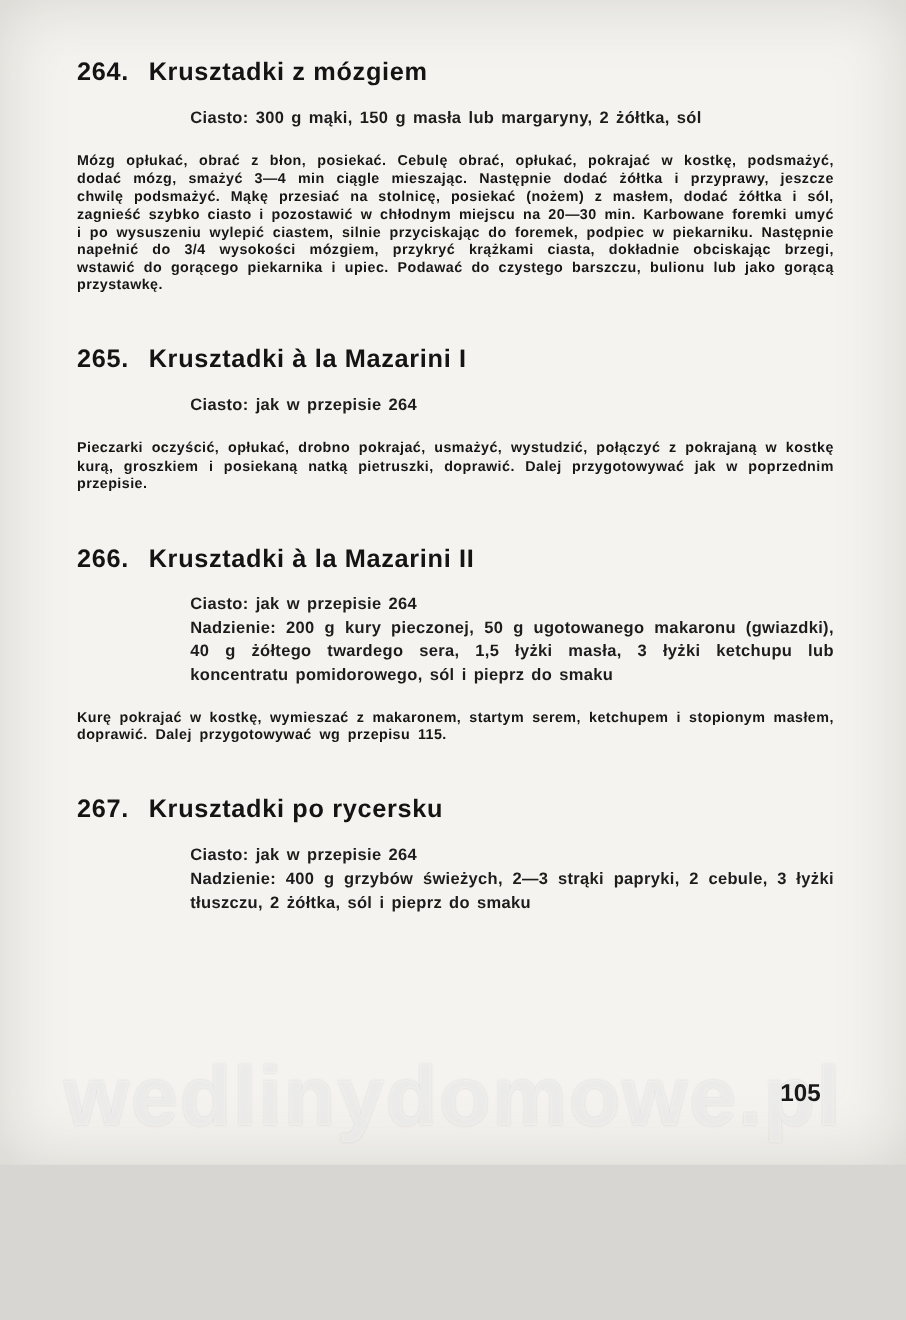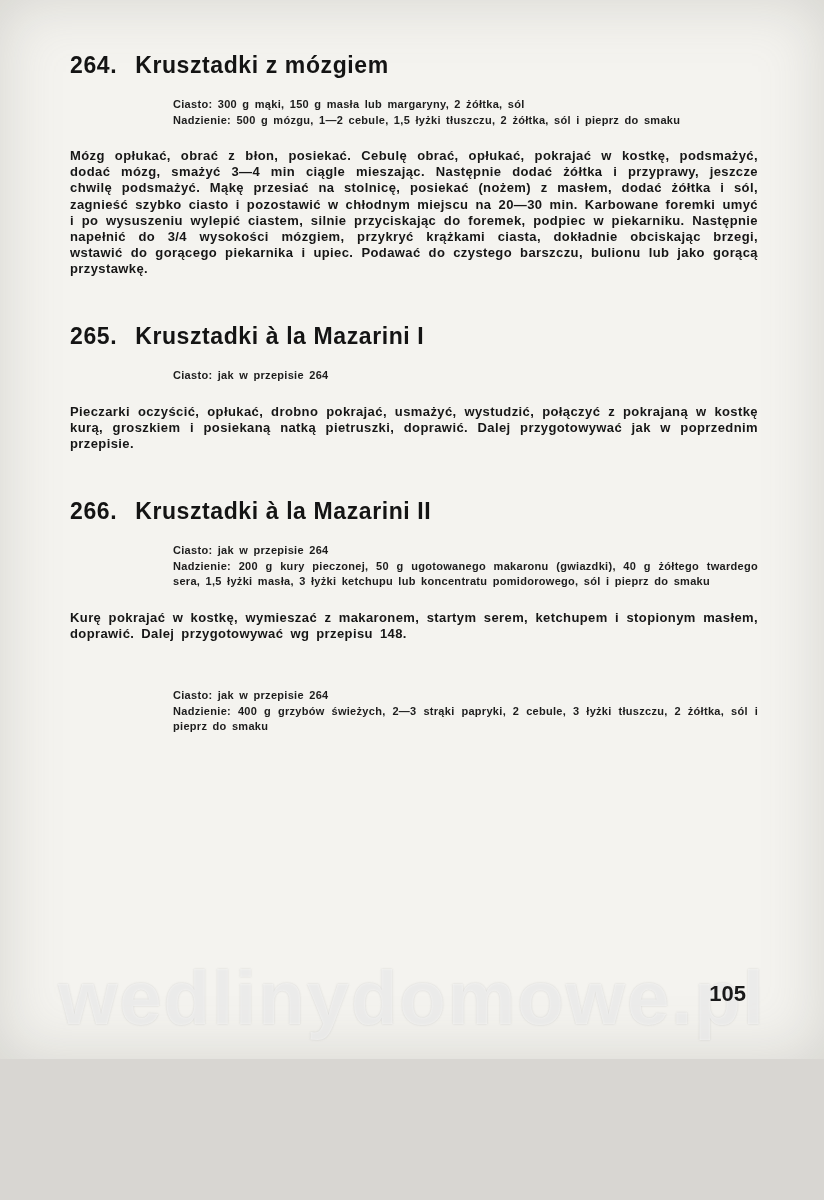--- a/index.html
+++ b/index.html
@@ -26,21 +26,21 @@
   .recipe-heading{
     font-size:23px;
     font-weight:700;
     letter-spacing:.6px;
     margin:0 0 18px 0;
     color:#141414;
   }
   .recipe-heading .num{margin-right:18px;}
   .ingredients{
     margin:0 0 20px 103px;
-    font-size:11px;
+    font-size:15px;
     font-weight:700;
     line-height:1.42;
     letter-spacing:.3px;
     word-spacing:2px;
     text-align:justify;
     color:#1c1c1c;
   }
   .body-text{
     font-size:13px;
     font-weight:700;
@@ -81,24 +81,20 @@
 
     <section class="recipe">
       <h2 class="recipe-heading">
         <span class="num">264.</span><span>Krusztadki z mózgiem</span>
       </h2>
       <div class="ingredients">
         <div class="ing-row">
           <span>Ciasto:</span>
           <span>300 g mąki, 150 g masła lub margaryny, 2 żółtka, sól</span>
         </div>
-        <div class="ing-row">
-          <span>Nadzienie:</span>
-          <span>500 g mózgu, 1—2 cebule, 1,5 łyżki tłuszczu, 2 żółtka, sól i pieprz do smaku</span>
-        </div>
       </div>
       <p class="body-text">Mózg opłukać, obrać z błon, posiekać. Cebulę obrać, opłukać, pokrajać w kostkę, podsmażyć, dodać mózg, smażyć 3—4 min ciągle mieszając. Następnie dodać żółtka i przyprawy, jeszcze chwilę podsmażyć. Mąkę przesiać na stolnicę, posiekać (nożem) z masłem, dodać żółtka i sól, zagnieść szybko ciasto i pozostawić w chłodnym miejscu na 20—30 min. Karbowane foremki umyć i po wysuszeniu wylepić ciastem, silnie przyciskając do foremek, podpiec w piekarniku. Następnie napełnić do 3/4 wysokości mózgiem, przykryć krążkami ciasta, dokładnie obciskając brzegi, wstawić do gorącego piekarnika i upiec. Podawać do czystego barszczu, bulionu lub jako gorącą przystawkę.</p>
     </section>
 
     <section class="recipe">
       <h2 class="recipe-heading">
         <span class="num">265.</span><span>Krusztadki à la Mazarini I</span>
       </h2>
       <div class="ingredients">
         <div class="ing-row">
@@ -116,24 +112,27 @@
       <div class="ingredients">
         <div class="ing-row">
           <span>Ciasto:</span>
           <span>jak w przepisie 264</span>
         </div>
         <div class="ing-row">
           <span>Nadzienie:</span>
           <span>200 g kury pieczonej, 50 g ugotowanego makaronu (gwiazdki), 40 g żółtego twardego sera, 1,5 łyżki masła, 3 łyżki ketchupu lub koncentratu pomidorowego, sól i pieprz do smaku</span>
         </div>
       </div>
-      <p class="body-text">Kurę pokrajać w kostkę, wymieszać z makaronem, startym serem, ketchupem i stopionym masłem, doprawić. Dalej przygotowywać wg przepisu 148.</p>
+      <p class="body-text">Kurę pokrajać w kostkę, wymieszać z makaronem, startym serem, ketchupem i stopionym masłem, doprawić. Dalej przygotowywać wg przepisu 115.</p>
     </section>
 
     <section class="recipe">
+      <h2 class="recipe-heading">
+        <span class="num">267.</span><span>Krusztadki po rycersku</span>
+      </h2>
       <div class="ingredients">
         <div class="ing-row">
           <span>Ciasto:</span>
           <span>jak w przepisie 264</span>
         </div>
         <div class="ing-row">
           <span>Nadzienie:</span>
           <span>400 g grzybów świeżych, 2—3 strąki papryki, 2 cebule, 3 łyżki tłuszczu, 2 żółtka, sól i pieprz do smaku</span>
         </div>
       </div>

